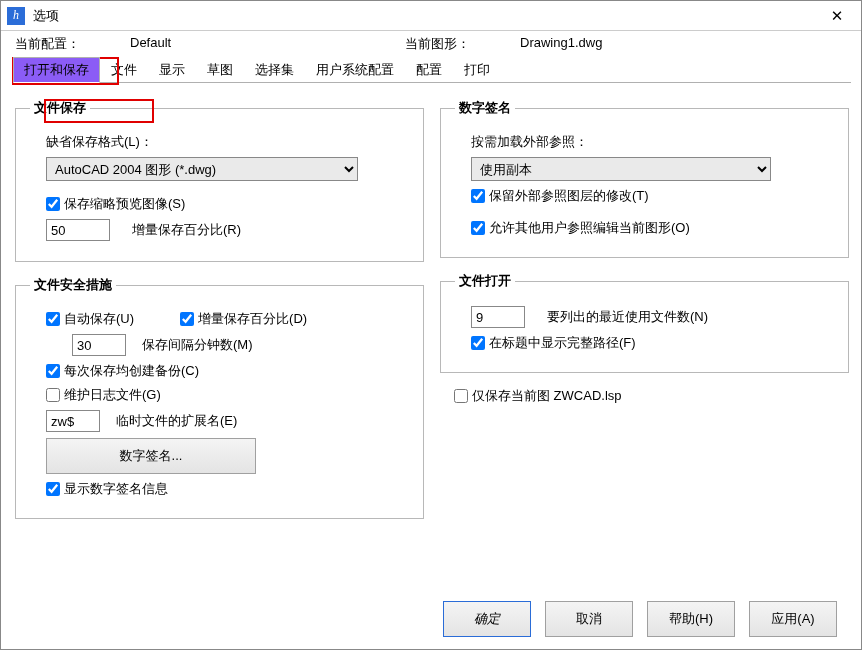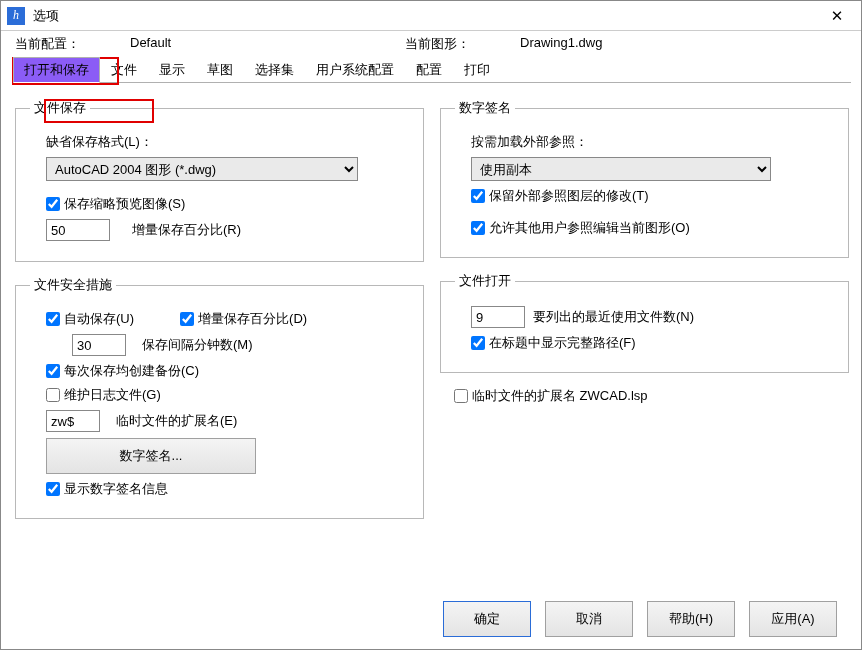--- a/index.html
+++ b/index.html
@@ -82,21 +82,21 @@
     display: flex;
     padding: 10px 14px 0 14px;
     gap: 16px;
   }
   .col { flex: 1; }
   fieldset {
     border: 1px solid #b8b8b8;
     margin: 6px 0 14px 0;
     padding: 10px 14px 14px 14px;
   }
-  legend { padding: 0 4px; }
+  legend { padding: 0 4px; font-weight: bold; }
   .row { display: flex; align-items: center; margin: 6px 0; gap: 8px; }
   .indent { margin-left: 16px; }
   select {
     font-family: inherit;
     font-size: 13px;
     height: 24px;
     border: 1px solid #888;
     background: #eaeaea;
     padding: 0 4px;
   }
@@ -124,21 +124,21 @@
   }
   .btn.wide { width: 210px; }
   .footer {
     position: absolute;
     bottom: 14px;
     right: 26px;
     display: flex;
     gap: 14px;
   }
   .footer .btn { width: 88px; }
-  .footer .btn.primary { outline: 1px solid #2a6cd7; outline-offset: -1px; }
+  .footer .btn.primary { outline: 1px solid #2a6cd7; outline-offset: -1px; font-style: italic; }
   .relwrap { position: relative; width: 862px; height: 650px; }
 </style>
 </head>
 <body>
 <div class="relwrap">
 
 <div class="titlebar">
   <div class="appicon">h</div>
   <div class="title">选项</div>
   <div class="close">✕</div>
@@ -258,34 +258,34 @@
           <input type="checkbox" checked="" style="">
           <span>允许其他用户参照编辑当前图形(O)</span>
         </label>
       </div>
     </fieldset>
 
     <fieldset>
       <legend>文件打开</legend>
       <div class="row indent">
         <input type="text" style="width: 54px;" value="9">
-        <span style="">要列出的最近使用文件数(N)</span>
+        <span style="margin-left:14px">要列出的最近使用文件数(N)</span>
       </div>
       <div class="row indent">
         <label>
           <input type="checkbox" checked="" style="">
           <span>在标题中显示完整路径(F)</span>
         </label>
       </div>
     </fieldset>
 
     <div class="row" style="margin:14px 0 0 14px">
       <label>
         <input type="checkbox" style="">
-        <span>临时文件的扩展名 ZWCAD.lsp</span>
+        <span>仅保存当前图 ZWCAD.lsp</span>
       </label>
     </div>
   </div>
 </div>
 
 <div class="footer">
   <button class="btn primary">确定</button>
   <button class="btn">取消</button>
   <button class="btn">帮助(H)</button>
   <button class="btn">应用(A)</button>

